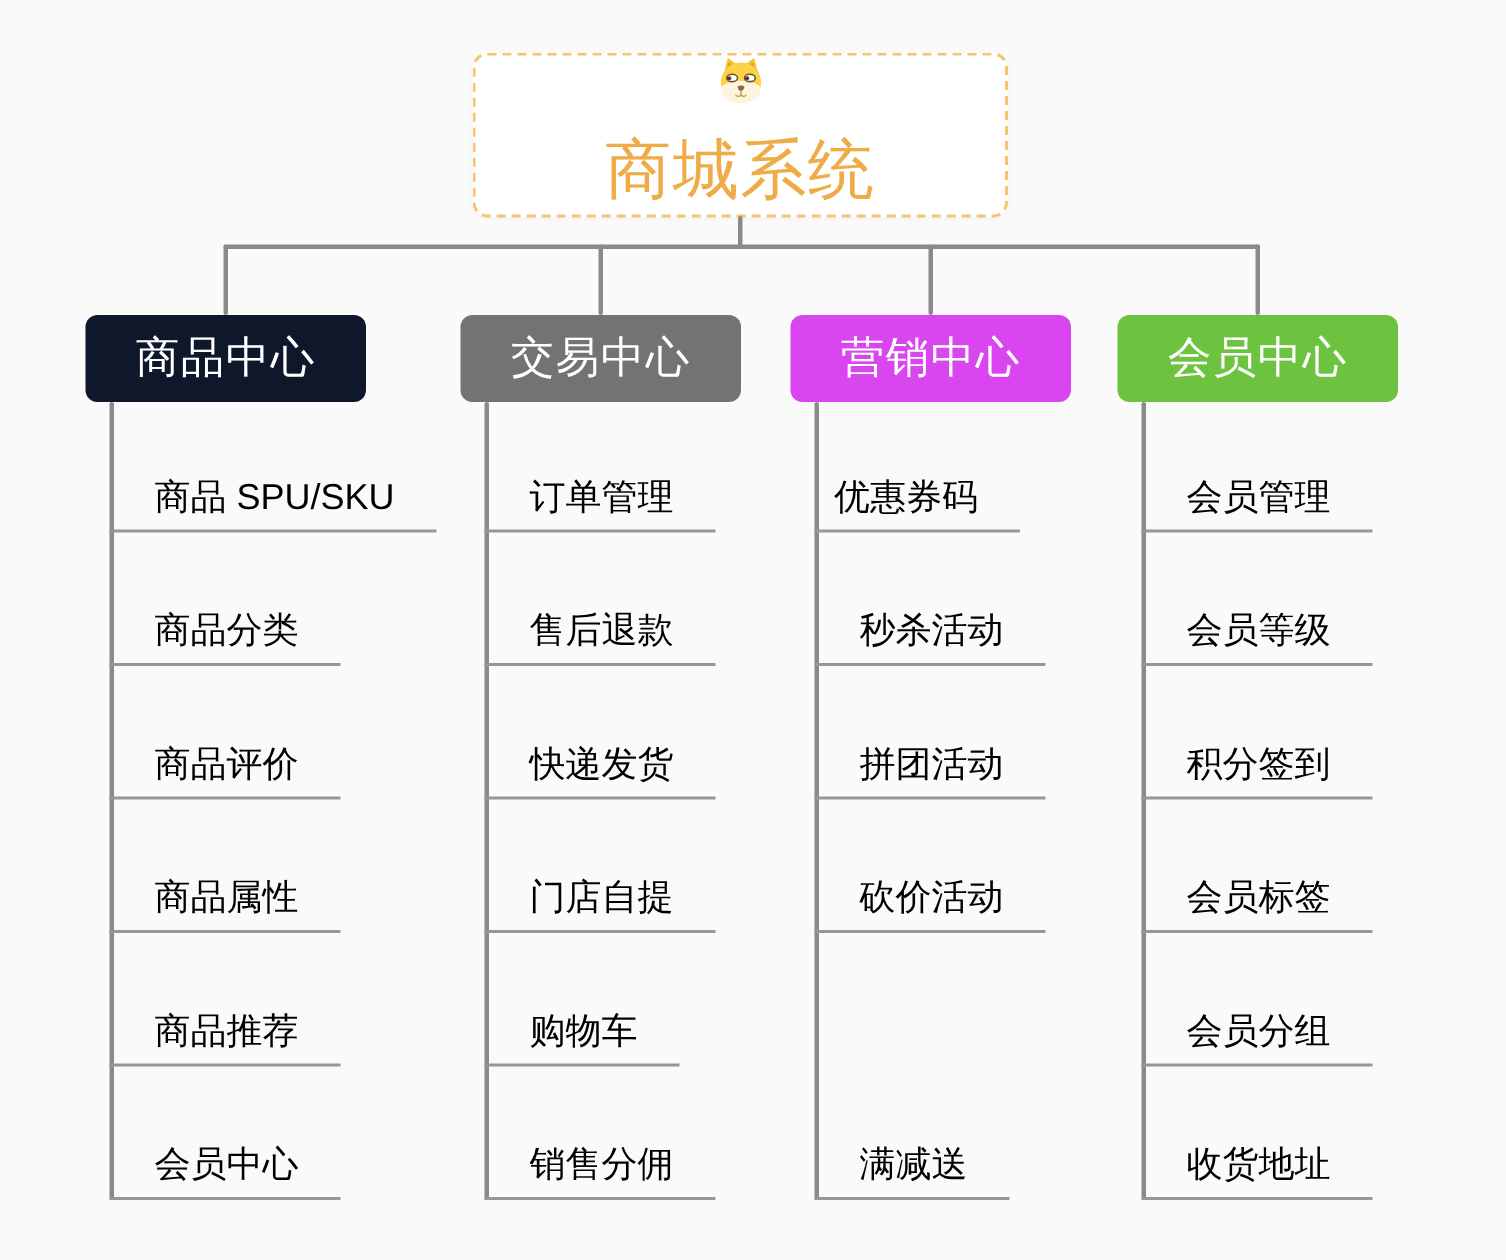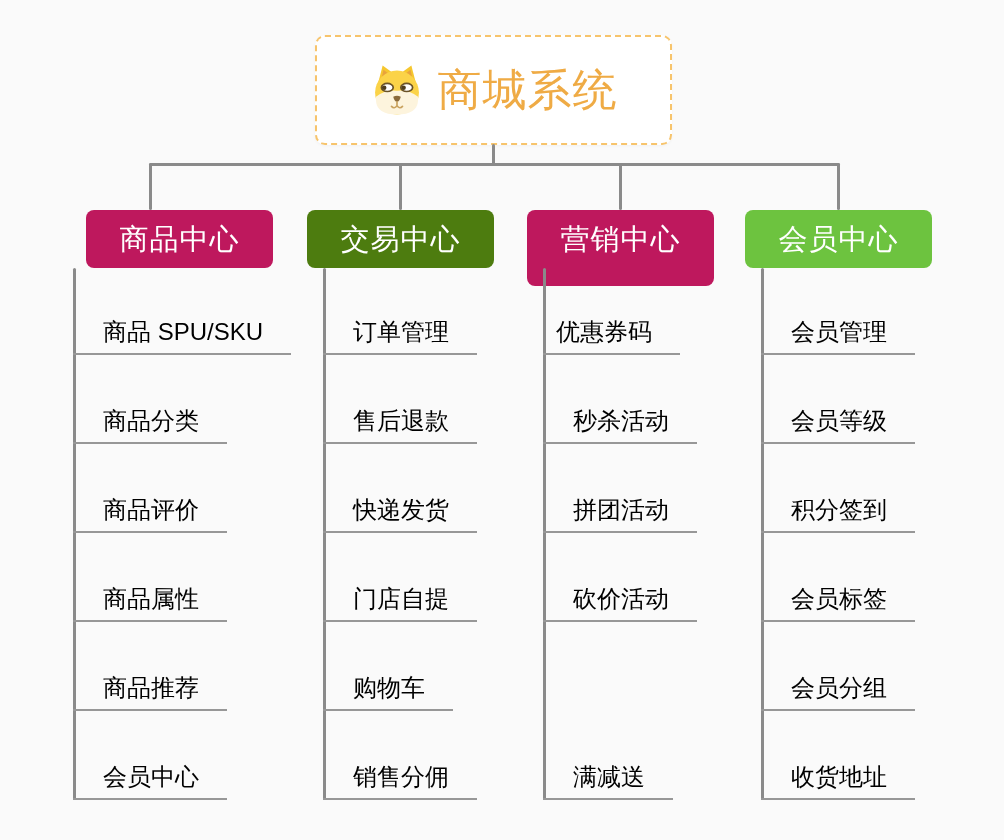--- a/index.html
+++ b/index.html
@@ -28,60 +28,60 @@
     font-size:24px;line-height:30px;color:#000000;
     padding:0 28px 6px 30px;
     border-bottom:2px solid #979797;
   }
 </style>
 </head>
 <body>
 
 <div id="stage" style="background: rgb(250, 250, 250);">
 
-  <div class="root-node" style="border-color: rgb(247, 196, 108);">
+  <div class="root-node" style="border-color: rgb(247, 196, 108); flex-direction: column;">
     <svg width="54" height="54" viewBox="0 0 64 64" aria-hidden="true">
       <polygon points="9,26 15,3 30,14" fill="#f6c72e"></polygon>
       <polygon points="55,26 49,3 34,14" fill="#f6c72e"></polygon>
       <polygon points="13,22 16,8 25,15" fill="#e8a33d"></polygon>
       <polygon points="51,22 48,8 39,15" fill="#e8a33d"></polygon>
       <circle cx="32" cy="35" r="26" fill="#fbd348"></circle>
       <path d="M7,40 Q19,31 32,33 Q45,31 57,40 L57,44 Q56,61 32,61 Q8,61 7,44 Z" fill="#fdf4dd"></path>
       <ellipse cx="20.5" cy="29" rx="7" ry="4.8" fill="#ffffff" stroke="#6b5327" stroke-width="2"></ellipse>
       <ellipse cx="43.5" cy="29" rx="7" ry="4.8" fill="#ffffff" stroke="#6b5327" stroke-width="2"></ellipse>
       <circle cx="16.8" cy="29.4" r="2.7" fill="#4f3d1c"></circle>
       <circle cx="39.8" cy="29.4" r="2.7" fill="#4f3d1c"></circle>
       <path d="M27.5,40 q4.5,-2.6 9,0 q-1.6,6 -4.5,6 q-2.9,0 -4.5,-6 z" fill="#8a6a3b"></path>
       <path d="M32,46 v4 M25.5,51.5 q3.2,3.4 6.5,-0.8 q3.3,4.2 6.5,0.8" stroke="#c9a25e" stroke-width="2" fill="none" stroke-linecap="round"></path>
     </svg>
     <span class="root-title" style="color: rgb(239, 171, 69);">商城系统</span>
   </div>
 
 <div class="cline" style="left: 492px; top: 144px; width: 3px; height: 22px; background: rgb(138, 138, 138);"></div>
     <div class="cline" style="left: 149px; top: 163px; width: 691px; height: 3px; background: rgb(138, 138, 138);"></div>
     <div class="cline" style="left: 149px; top: 163px; width: 3px; height: 47px; background: rgb(138, 138, 138);"></div>
-    <div class="branch-box" style="left: 57px; top: 210px; width: 187px; height: 58px; background: #be185d; margin-left: 29px;">商品中心</div>
+    <div class="branch-box" style="left: 57px; top: 210px; width: 187px; height: 58px; background: #0f172a;">商品中心</div>
     <div class="cline" style="left: 73px; top: 268px; width: 3px; height: 532px; background: rgb(138, 138, 138);"></div>
     <div class="leaf" style="left: 73px; top: 317px; border-bottom-color: rgb(151, 151, 151);">商品 SPU/SKU</div>
     <div class="leaf" style="left: 73px; top: 406px; border-bottom-color: rgb(151, 151, 151);">商品分类</div>
     <div class="leaf" style="left: 73px; top: 495px; border-bottom-color: rgb(151, 151, 151);">商品评价</div>
     <div class="leaf" style="left: 73px; top: 584px; border-bottom-color: rgb(151, 151, 151);">商品属性</div>
     <div class="leaf" style="left: 73px; top: 673px; border-bottom-color: rgb(151, 151, 151);">商品推荐</div>
     <div class="leaf" style="left: 73px; top: 762px; border-bottom-color: rgb(151, 151, 151);">会员中心</div>
     <div class="cline" style="left: 399px; top: 163px; width: 3px; height: 47px; background: rgb(138, 138, 138);"></div>
-    <div class="branch-box" style="left: 307px; top: 210px; width: 187px; height: 58px; background: #4d7c0f;">交易中心</div>
+    <div class="branch-box" style="left: 307px; top: 210px; width: 187px; height: 58px; background: #737373;">交易中心</div>
     <div class="cline" style="left: 323px; top: 268px; width: 3px; height: 532px; background: rgb(138, 138, 138);"></div>
     <div class="leaf" style="left: 323px; top: 317px; border-bottom-color: rgb(151, 151, 151);">订单管理</div>
     <div class="leaf" style="left: 323px; top: 406px; border-bottom-color: rgb(151, 151, 151);">售后退款</div>
     <div class="leaf" style="left: 323px; top: 495px; border-bottom-color: rgb(151, 151, 151);">快递发货</div>
     <div class="leaf" style="left: 323px; top: 584px; border-bottom-color: rgb(151, 151, 151);">门店自提</div>
     <div class="leaf" style="left: 323px; top: 673px; border-bottom-color: rgb(151, 151, 151);">购物车</div>
     <div class="leaf" style="left: 323px; top: 762px; border-bottom-color: rgb(151, 151, 151);">销售分佣</div>
     <div class="cline" style="left: 619px; top: 163px; width: 3px; height: 47px; background: rgb(138, 138, 138);"></div>
-    <div class="branch-box" style="left: 527px; top: 210px; width: 187px; height: 76px; background: #be185d;">营销中心</div>
+    <div class="branch-box" style="left: 527px; top: 210px; width: 187px; height: 58px; background: #d946ef;">营销中心</div>
     <div class="cline" style="left: 543px; top: 268px; width: 3px; height: 532px; background: rgb(138, 138, 138);"></div>
     <div class="leaf" style="left: 543px; top: 317px; border-bottom-color: rgb(151, 151, 151); padding-left: 13px;">优惠券码</div>
     <div class="leaf" style="left: 543px; top: 406px; border-bottom-color: rgb(151, 151, 151);">秒杀活动</div>
     <div class="leaf" style="left: 543px; top: 584px; border-bottom-color: rgb(151, 151, 151);">砍价活动</div>
     <div class="leaf" style="left: 543px; top: 495px; border-bottom-color: rgb(151, 151, 151);">拼团活动</div>
     <div class="leaf" style="left: 543px; top: 762px; border-bottom-color: rgb(151, 151, 151);">满减送</div>
     <div class="cline" style="left: 837px; top: 163px; width: 3px; height: 47px; background: rgb(138, 138, 138);"></div>
     <div class="branch-box" style="left: 745px; top: 210px; width: 187px; height: 58px; background: rgb(109, 195, 63);">会员中心</div>
     <div class="cline" style="left: 761px; top: 268px; width: 3px; height: 532px; background: rgb(138, 138, 138);"></div>
     <div class="leaf" style="left: 761px; top: 317px; border-bottom-color: rgb(151, 151, 151);">会员管理</div>

